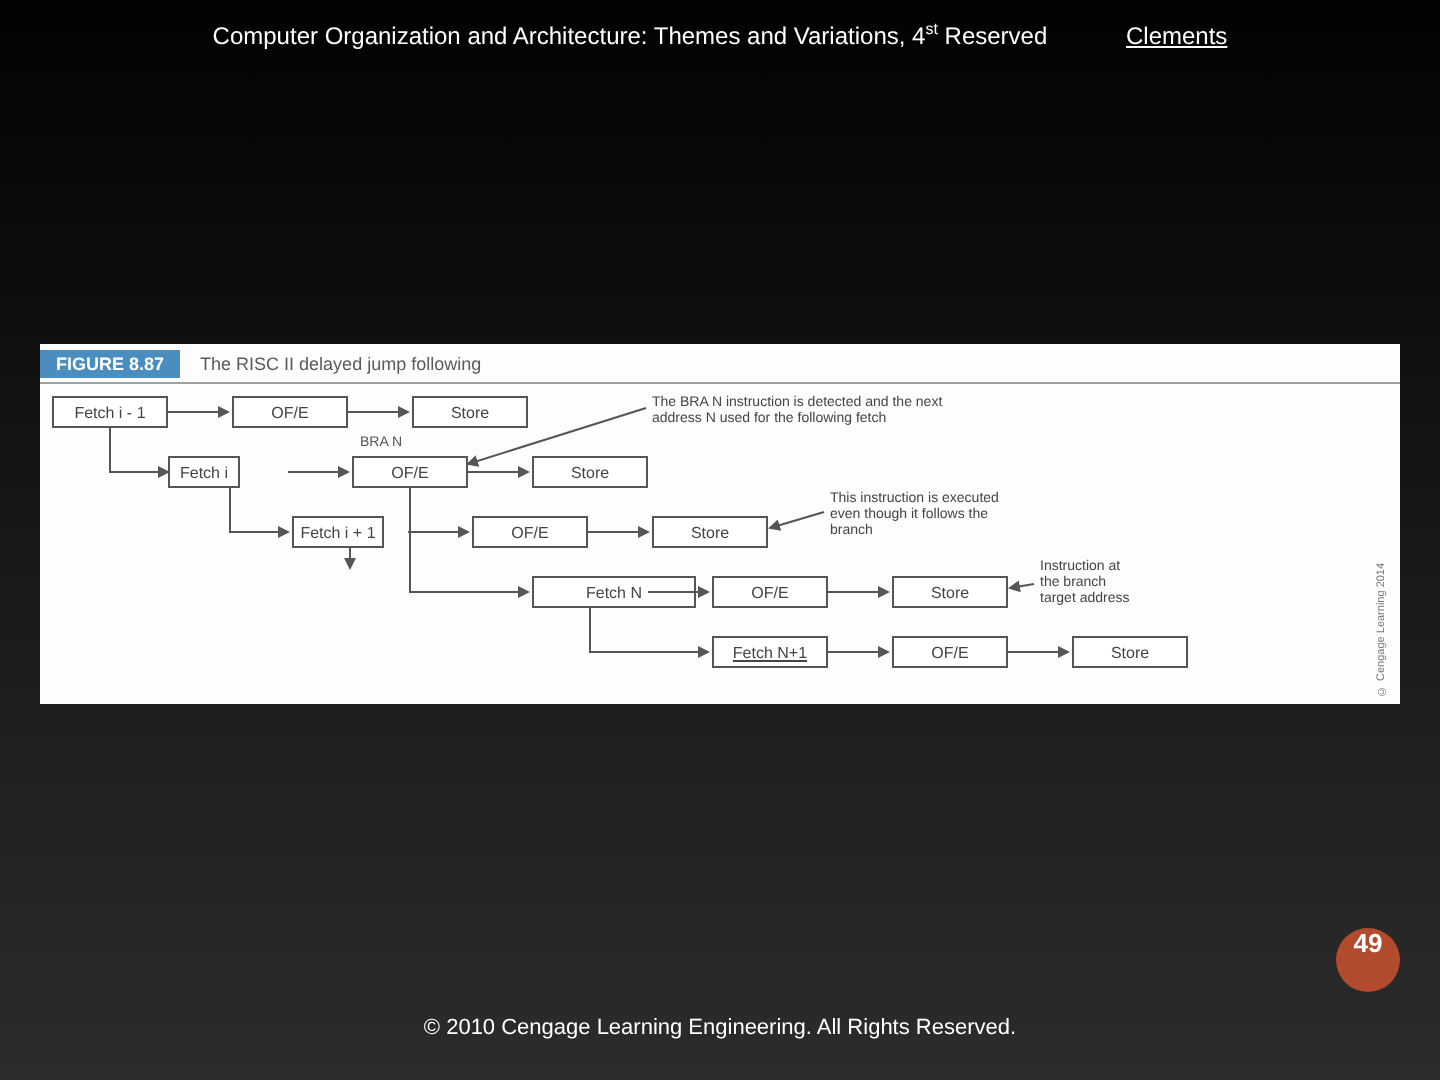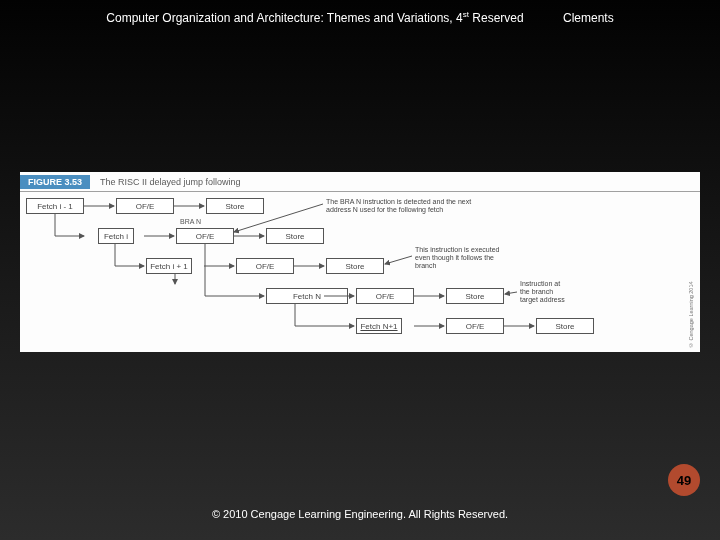--- a/index.html
+++ b/index.html
@@ -14,21 +14,21 @@
   .header {
     position: absolute;
     top: 10px;
     left: 0;
     right: 0;
     text-align: center;
     color: #fff;
     font-size: 12px;
   }
   .header sup { font-size: 8px; text-align: center; }
-  .author { margin-left: 36px; }
+  .author { margin-left: 36px; text-decoration: underline; }
 
   .figure-panel {
     position: absolute;
     top: 172px;
     left: 20px;
     width: 680px;
     height: 180px;
     background: #fdfdfd;
   }
 
@@ -98,25 +98,24 @@
   }
 
   .page-badge {
     position: absolute;
     right: 20px;
     bottom: 44px;
     width: 32px;
     height: 32px;
     border-radius: 50%;
     background: #b24a2e;
-    color: #000000;
+    color: #ffffff;
     font-size: 13px;
     font-weight: bold;
     display: flex;
-    align-items: center;
     justify-content: center;
   }
   .footer {
     position: absolute;
     bottom: 20px;
     left: 0;
     right: 0;
     text-align: center;
     color: #fff;
     font-size: 11px;
@@ -125,44 +124,44 @@
 </head>
 <body>
 
 <div class="header">
   <span>Computer Organization and Architecture: Themes and Variations, 4</span><sup>st</sup><span> Reserved</span>
   <span class="author">Clements</span>
 </div>
 
 <div class="figure-panel">
   <div class="fig-header">
-    <span class="fig-badge">FIGURE 3.53</span>
+    <span class="fig-badge">FIGURE 8.87</span>
     <span>The RISC II delayed jump following</span>
   </div>
   <div class="fig-copy">© Cengage Learning 2014</div>
 
   <div class="pipe-area">
 
     <div class="stage" style="left:6px;  top:6px;  width:58px;">Fetch i - 1</div>
     <div class="stage" style="left:96px; top:6px;  width:58px;">OF/E</div>
     <div class="stage" style="left:186px;top:6px;  width:58px;">Store</div>
 
-    <div class="stage" style="left:78px; top:36px; width:36px;">Fetch i</div>
+    <div class="stage" style="left:64px; top:36px; width:36px;">Fetch i</div>
     <div class="stage" style="left:156px;top:36px; width:58px;">OF/E</div>
     <div class="stage" style="left:246px;top:36px; width:58px;">Store</div>
 
     <div class="stage" style="left:126px;top:66px; width:46px;">Fetch i + 1</div>
     <div class="stage" style="left:216px;top:66px; width:58px;">OF/E</div>
     <div class="stage" style="left:306px;top:66px; width:58px;">Store</div>
 
     <div class="stage" style="left:246px;top:96px; width:82px;">Fetch N</div>
     <div class="stage" style="left:336px;top:96px; width:58px;">OF/E</div>
     <div class="stage" style="left:426px;top:96px; width:58px;">Store</div>
 
-    <div class="stage" style="left:336px;top:126px;width:46px;text-decoration:underline;">Fetch N+1</div>
+    <div class="stage" style="left:336px;top:126px;width:58px;text-decoration:underline;">Fetch N+1</div>
     <div class="stage" style="left:426px;top:126px;width:58px;">OF/E</div>
     <div class="stage" style="left:516px;top:126px;width:58px;">Store</div>
 
     <div class="bra-label" style="left:160px; top:26px;">BRA  N</div>
 
     <div class="note" style="left:306px; top:6px; width:230px;">
       <div>The BRA  N instruction is detected and the next</div>
       <div>address N used for the following fetch</div>
     </div>
     <div class="note" style="left:395px; top:54px; width:150px;">

